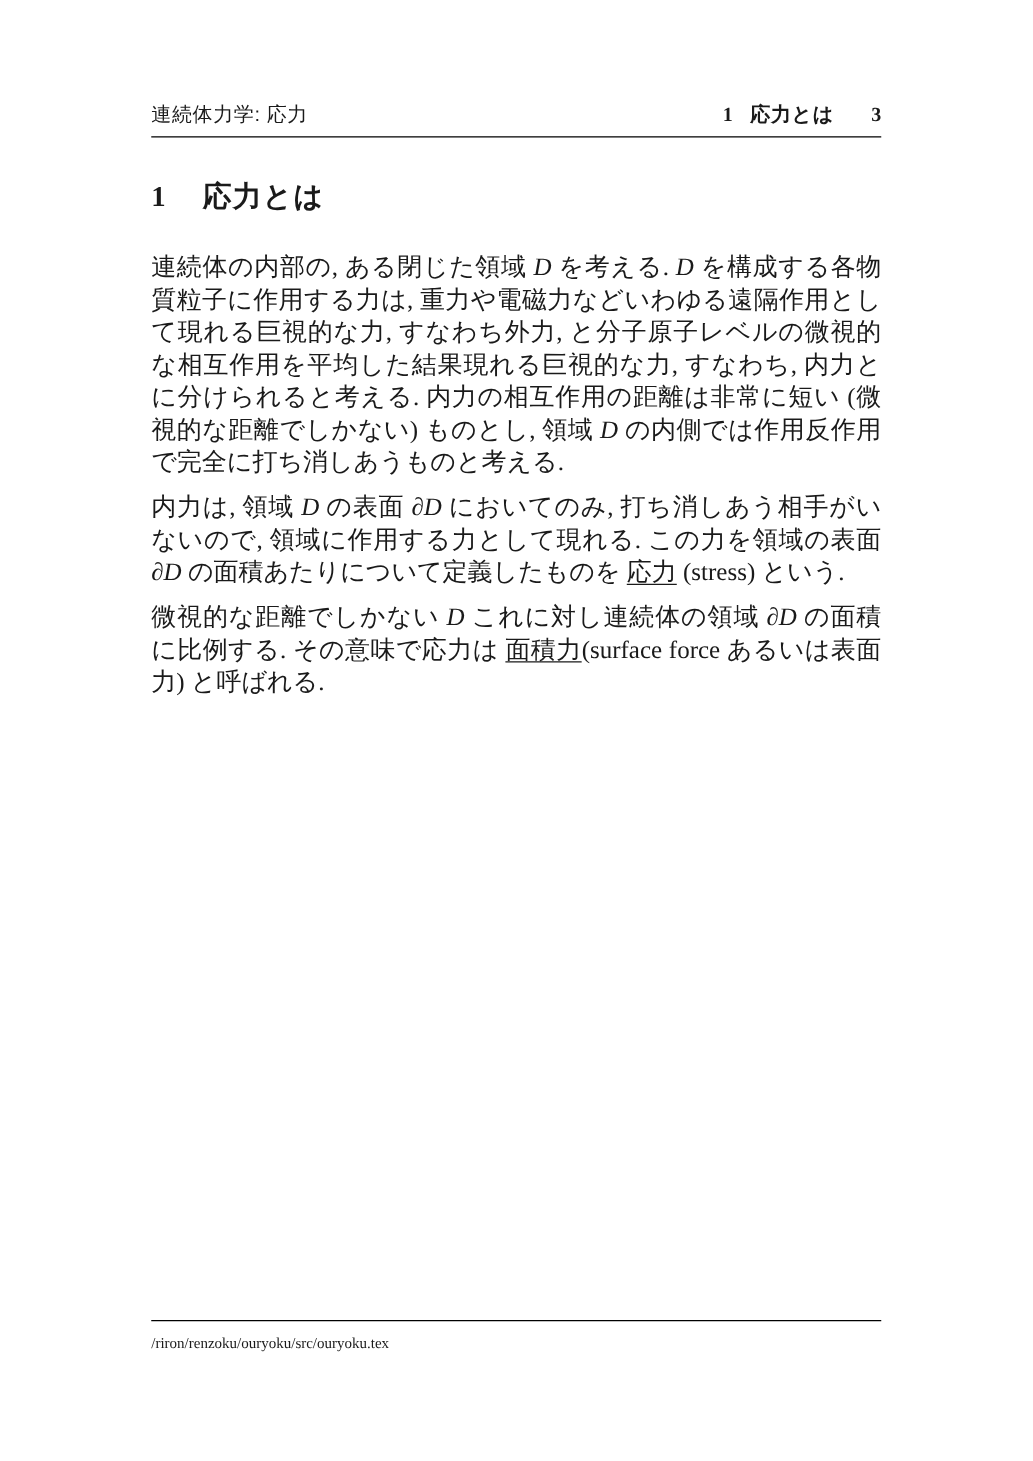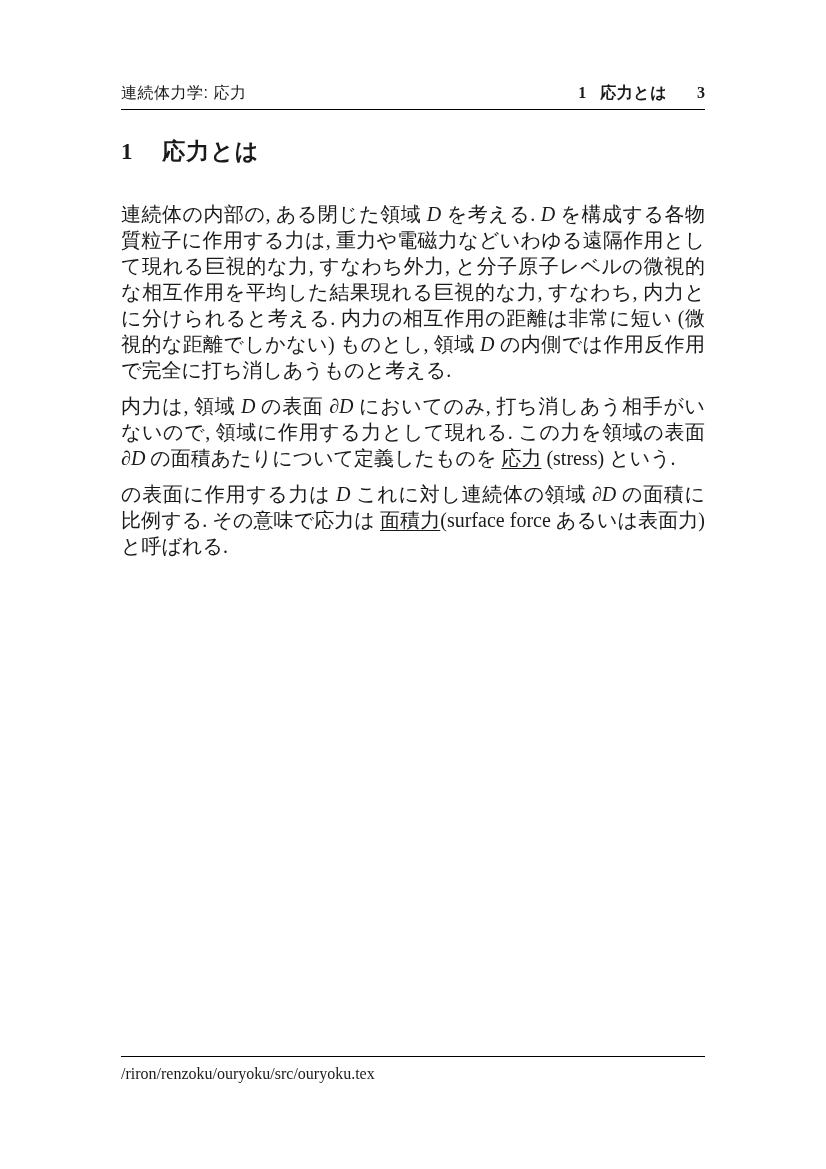--- a/index.html
+++ b/index.html
@@ -61,21 +61,21 @@
     height: 1px;
     background: #000000;
   }
   
   .section-heading {
     position: absolute;
     left: 121px;
     top: 136px;
     margin: 0;
     font-size: 23px;
-    line-height: 30px;
+    line-height: 42px;
     font-weight: bold;
   }
   .sec-num {
     font-family: "Liberation Serif", serif;
     margin-right: 24px;
   }
   .sec-title {
     font-family: "Liberation Sans", sans-serif;
     letter-spacing: 1px;
   }
@@ -115,21 +115,21 @@
   }
   .foot-rule {
     height: 1px;
     background: #000000;
     margin-bottom: 7px;
   }
   .foot-line {
     display: flex;
     justify-content: space-between;
     align-items: flex-start;
-    font-size: 16px;
+    font-size: 12px;
     line-height: 20px;
   }
 </style>
 </head>
 <body>
 
 <div class="page">
 
   <header class="running-head">
     <span class="head-left">連続体力学: 応力</span>
@@ -143,21 +143,21 @@
   <div class="head-rule"></div>
 
   <h1 class="section-heading">
     <span class="sec-num">1</span>
     <span class="sec-title">応力とは</span>
   </h1>
 
   <main class="body-text">
       <p class="para"><span class="seg-text">連続体の内部の, ある閉じた領域 </span><span class="seg-math">D</span><span class="seg-text"> を考える. </span><span class="seg-math">D</span><span class="seg-text"> を構成する各物質粒子に作用する力は, 重力や電磁力などいわゆる遠隔作用として現れる巨視的な力, すなわち外力, と分子原子レベルの微視的な相互作用を平均した結果現れる巨視的な力, すなわち, 内力とに分けられると考える. 内力の相互作用の距離は非常に短い (微視的な距離でしかない) ものとし, 領域 </span><span class="seg-math">D</span><span class="seg-text"> の内側では作用反作用で完全に打ち消しあうものと考える.</span></p>
       <p class="para"><span class="seg-text">内力は, 領域 </span><span class="seg-math">D</span><span class="seg-text"> の表面 </span><span class="seg-math">∂D</span><span class="seg-text"> においてのみ, 打ち消しあう相手がいないので, 領域に作用する力として現れる. この力を領域の表面 </span><span class="seg-math">∂D</span><span class="seg-text"> の面積あたりについて定義したものを </span><span class="seg-ul">応力</span><span class="seg-text"> </span><span class="seg-rm">(stress)</span><span class="seg-text"> という.</span></p>
-      <p class="para"><span class="seg-text">の表面に作用する力は </span><span class="seg-math">D</span><span class="seg-text"> これに対し連続体の領域 </span><span class="seg-math">∂D</span><span class="seg-text"> の面積に比例する. その意味で応力は </span><span class="seg-ul">面積力</span><span class="seg-text">(surface force あるいは表面力) と呼ばれる.</span></p>
+      <p class="para"><span class="seg-text">微視的な距離でしかない </span><span class="seg-math">D</span><span class="seg-text"> これに対し連続体の領域 </span><span class="seg-math">∂D</span><span class="seg-text"> の面積に比例する. その意味で応力は </span><span class="seg-ul">面積力</span><span class="seg-text">(surface force あるいは表面力) と呼ばれる.</span></p>
     </main>
 
   <footer class="page-footer">
     <div class="foot-rule"></div>
     <div class="foot-line">
       <span>/riron/renzoku/ouryoku/src/ouryoku.tex</span>
     </div>
   </footer>
 
 </div>

